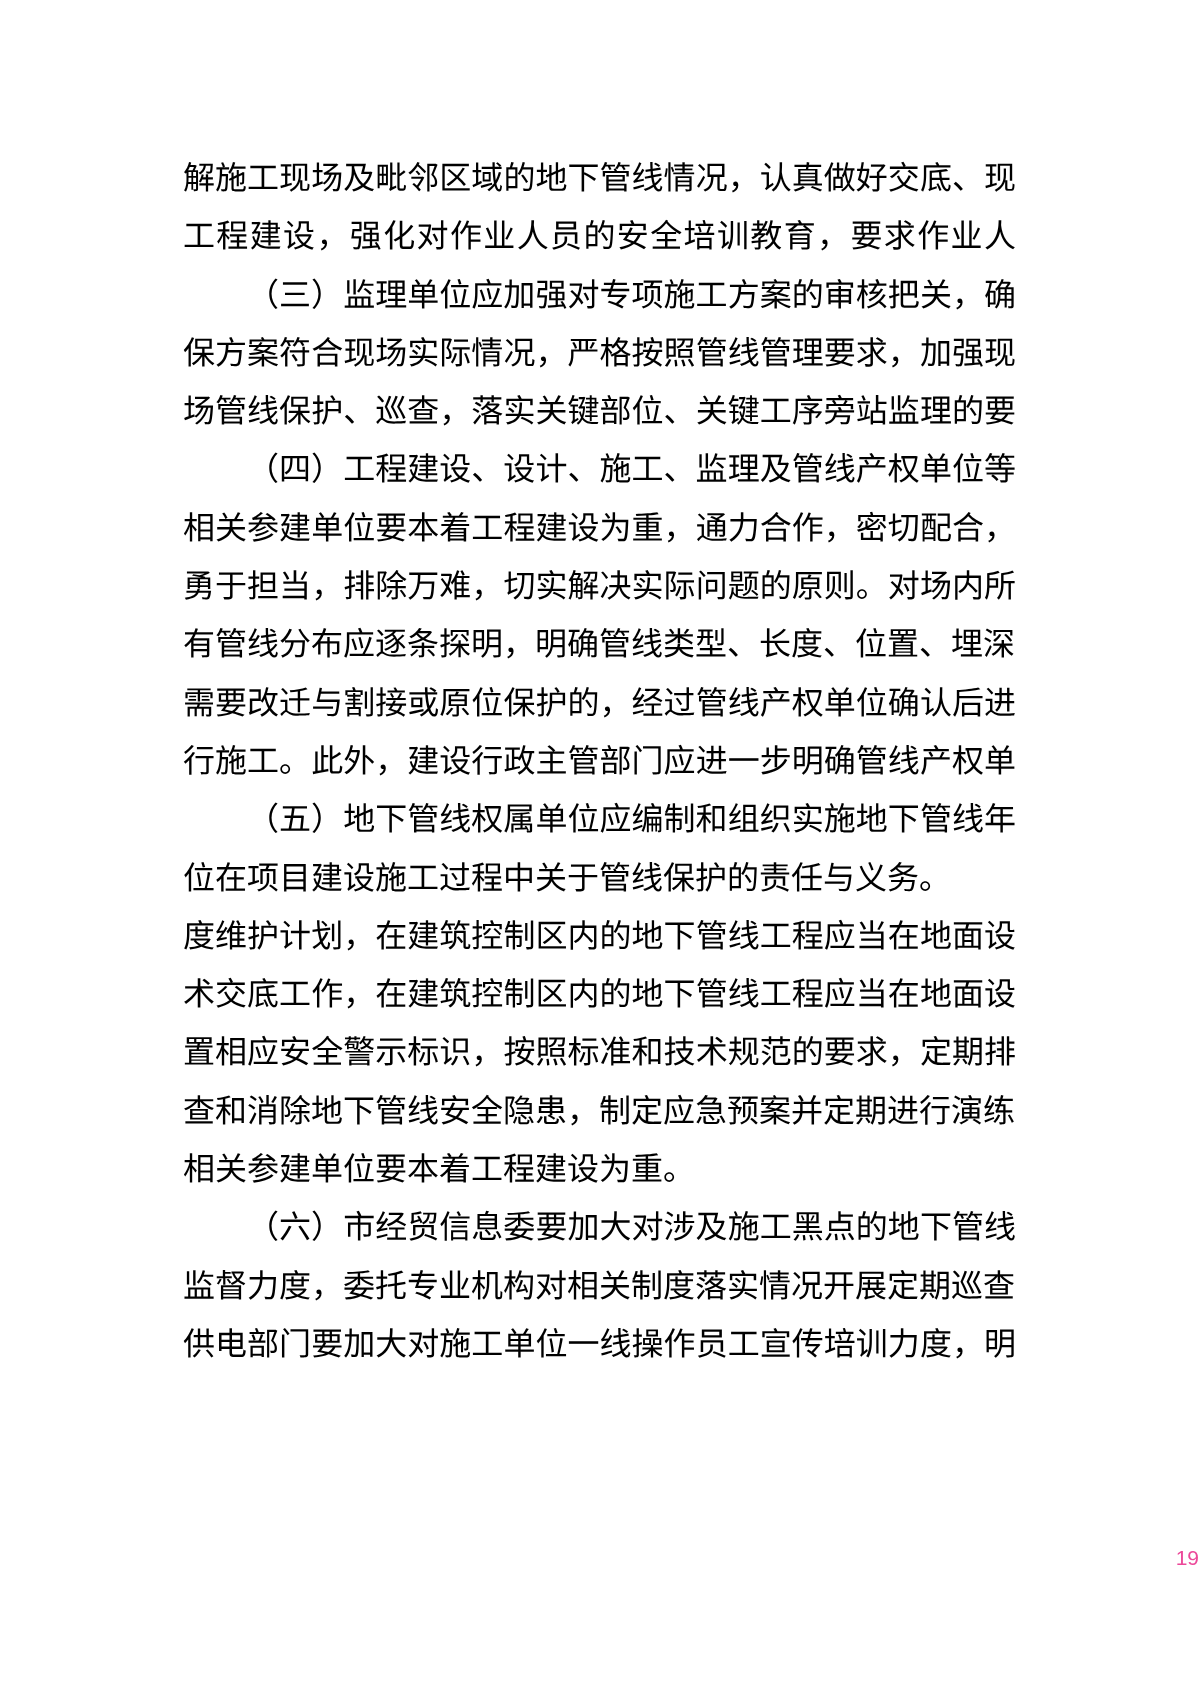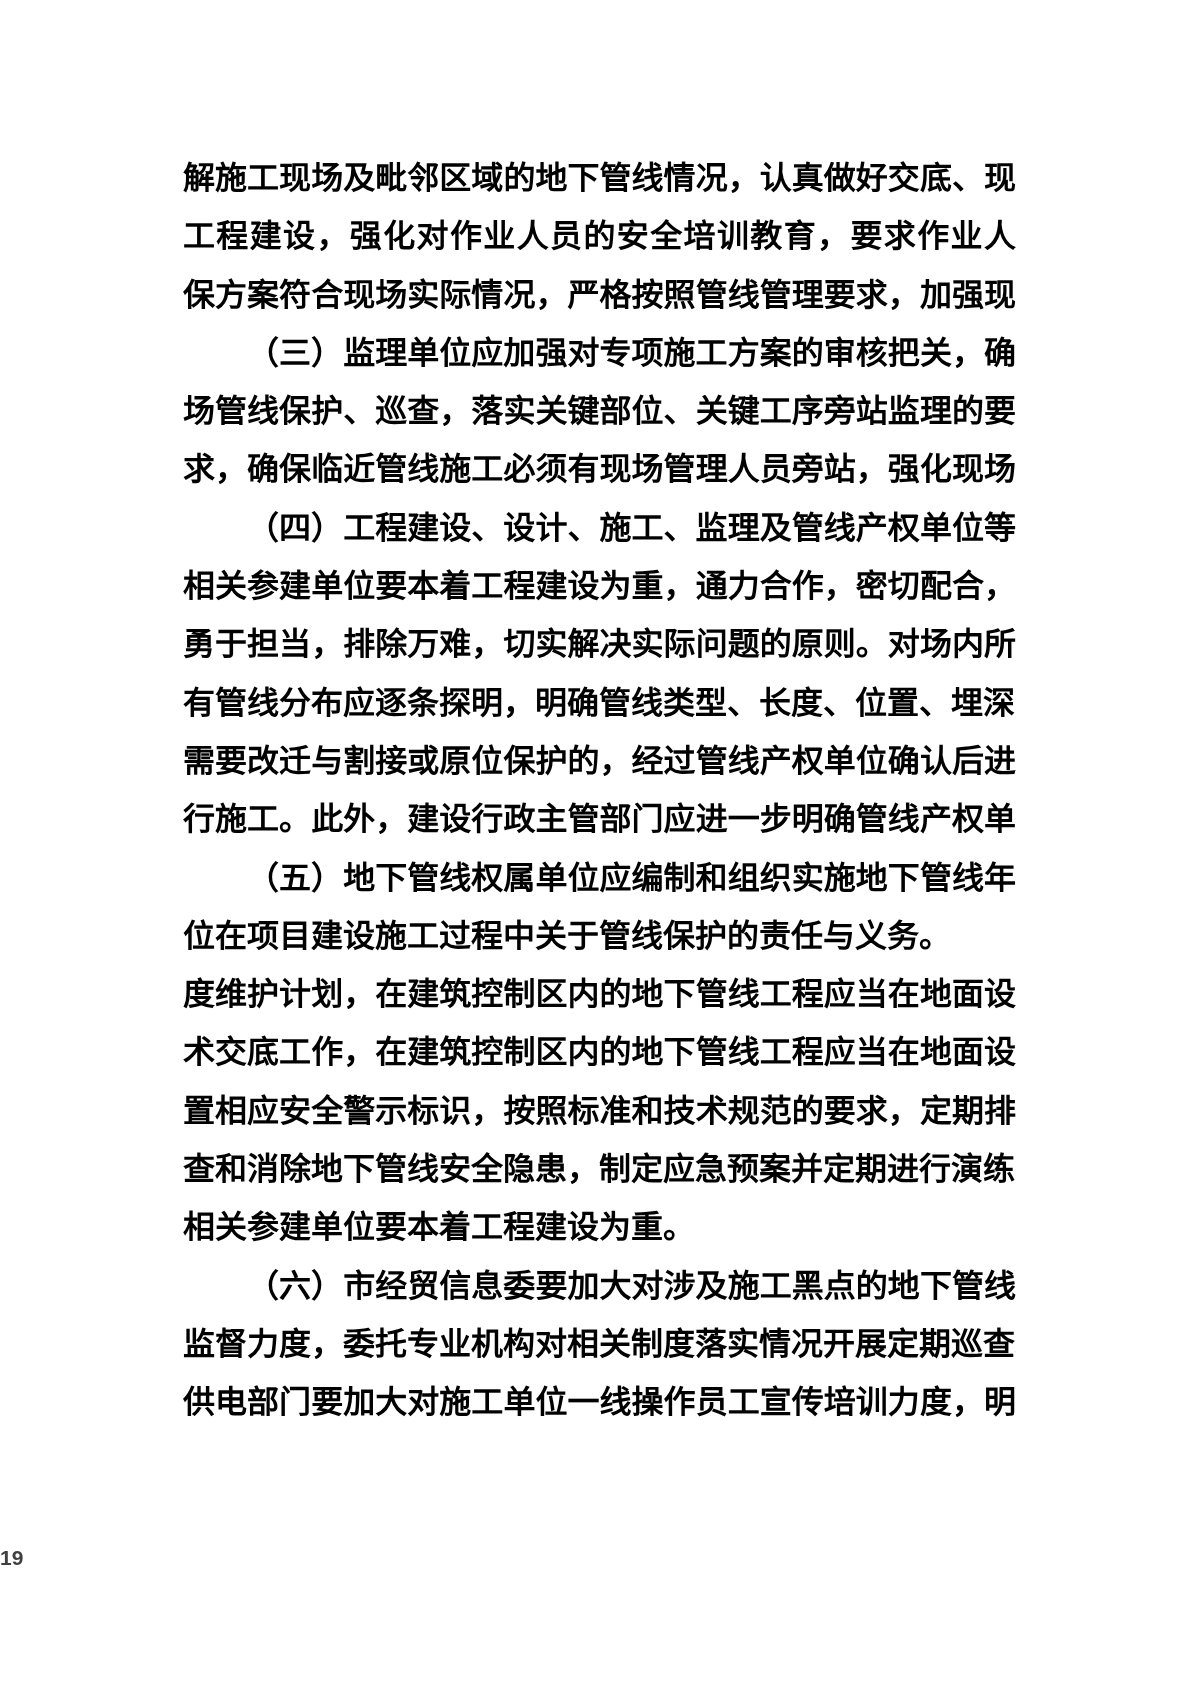--- a/index.html
+++ b/index.html
@@ -1,15 +1,15 @@
 <!DOCTYPE html>
 <html lang="zh-CN"><head>
 <meta charset="utf-8">
 <style>
-  * { box-sizing: border-box; font-weight: bold; }
+  * { box-sizing: border-box; }
   html, body { margin: 0; padding: 0; }
   body {
     width: 1199px;
     height: 1696px;
     background: #ffffff;
     position: relative;
     font-family: "Liberation Serif", "DejaVu Serif", serif;
     overflow: hidden;
   }
   .page {
@@ -39,45 +39,44 @@
   }
   .line.end {
     text-align-last: left; 
     white-space: normal;
   }
   .page-number {
     position: absolute;
     top: 1545px;
     left: 0;
     width: 100%;
-    text-align: left;
+    text-align: right;
     font-family: "Liberation Sans", "DejaVu Sans", sans-serif;
     font-size: 21px;
     line-height: 26px;
-    color: #404040;
+    color: #ec4899;
   }
 </style>
 </head>
 <body>
 
 <div class="page">
   <div class="body-text">
 
       <div class="line">解施工现场及毗邻区域的地下管线情况，认真做好交底、现</div>
 
       <div class="line">工程建设，强化对作业人员的安全培训教育，要求作业人</div>
 
 
+      <div class="line indent">（三）监理单位应加强对专项施工方案的审核把关，确</div>
+
       <div class="line">保方案符合现场实际情况，严格按照管线管理要求，加强现</div>
-
-      <div class="line indent">（三）监理单位应加强对专项施工方案的审核把关，确</div>
 
       <div class="line">场管线保护、巡查，落实关键部位、关键工序旁站监理的要</div>
 
-      <div class="line">求，确保临近管线施工必须有现场管理人员旁站，强化现场</div>
 
 
       <div class="line indent">（四）工程建设、设计、施工、监理及管线产权单位等</div>
 
       <div class="line">相关参建单位要本着工程建设为重，通力合作，密切配合，</div>
 
       <div class="line">勇于担当，排除万难，切实解决实际问题的原则。对场内所</div>
 
       <div class="line">有管线分布应逐条探明，明确管线类型、长度、位置、埋深，</div>
 

